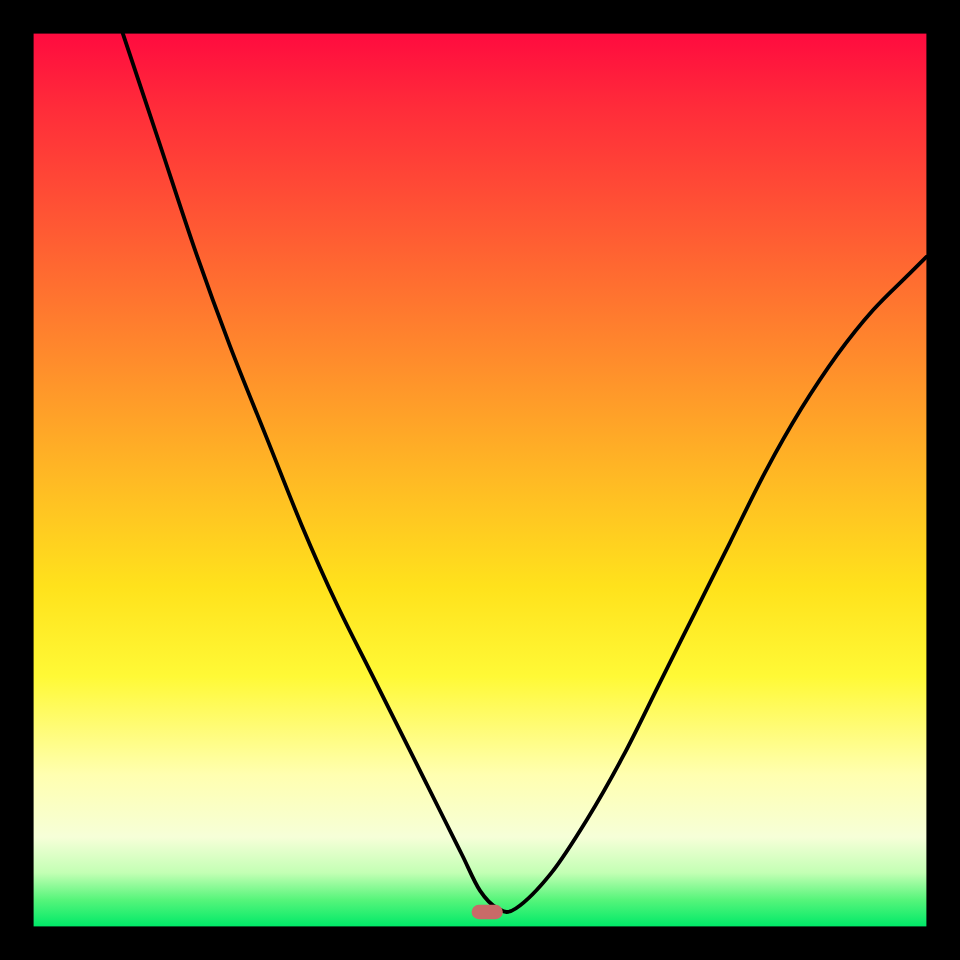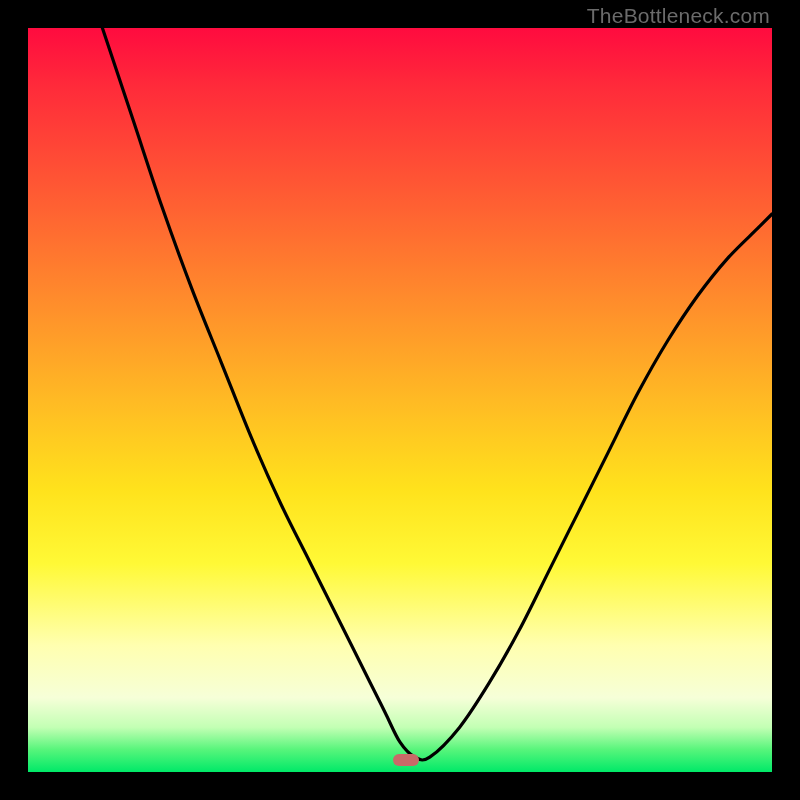--- a/index.html
+++ b/index.html
@@ -66,21 +66,20 @@
     border-radius: 6px;
     background: #c96a68; 
     transform: translate(-50%, -50%);
   }
 </style>
 </head>
 <body>
 
 <div class="frame">
 
-  <div class="watermark">TheBottleneck.com</div>
 
   <div class="plot-area">
 
     <svg class="curve" viewBox="0 0 744 744" preserveAspectRatio="none">
       <path id="curve-path" fill="none" stroke="#000" stroke-width="3.2" stroke-linecap="round" stroke-linejoin="round" d="M 74.4 0.0 C 79.4 14.9, 94.2 59.5, 104.2 89.3 C 114.1 119.0, 124.0 150.0, 133.9 178.6 C 143.8 207.1, 153.8 234.4, 163.7 260.4 C 173.6 286.4, 183.5 310.0, 193.4 334.8 C 203.4 359.6, 213.3 385.6, 223.2 409.2 C 233.1 432.8, 243.0 455.1, 253.0 476.2 C 262.9 497.2, 272.8 515.8, 282.7 535.7 C 292.6 555.5, 302.6 575.4, 312.5 595.2 C 322.4 615.0, 334.8 639.8, 342.2 654.7 C 349.7 669.6, 352.2 674.6, 357.1 684.5 C 362.1 694.4, 367.0 706.8, 372.0 714.2 C 377.0 721.7, 381.9 726.6, 386.9 729.1 C 391.8 731.6, 394.3 734.1, 401.8 729.1 C 409.2 724.2, 421.6 711.8, 431.5 699.4 C 441.4 687.0, 451.4 670.8, 461.3 654.7 C 471.2 638.6, 481.1 621.2, 491.0 602.6 C 501.0 584.0, 510.9 563.0, 520.8 543.1 C 530.7 523.3, 540.6 503.4, 550.6 483.6 C 560.5 463.8, 570.4 443.9, 580.3 424.1 C 590.2 404.2, 600.2 383.2, 610.1 364.6 C 620.0 346.0, 629.9 328.6, 639.8 312.5 C 649.8 296.4, 659.7 281.5, 669.6 267.8 C 679.5 254.2, 689.4 241.8, 699.4 230.6 C 709.3 219.5, 721.7 208.3, 729.1 200.9 C 736.6 193.4, 741.5 188.5, 744.0 186.0"></path>
     </svg>
 
     <div id="min-marker" class="marker" style="left: 378px; top: 732px;"></div>
 
   </div>

